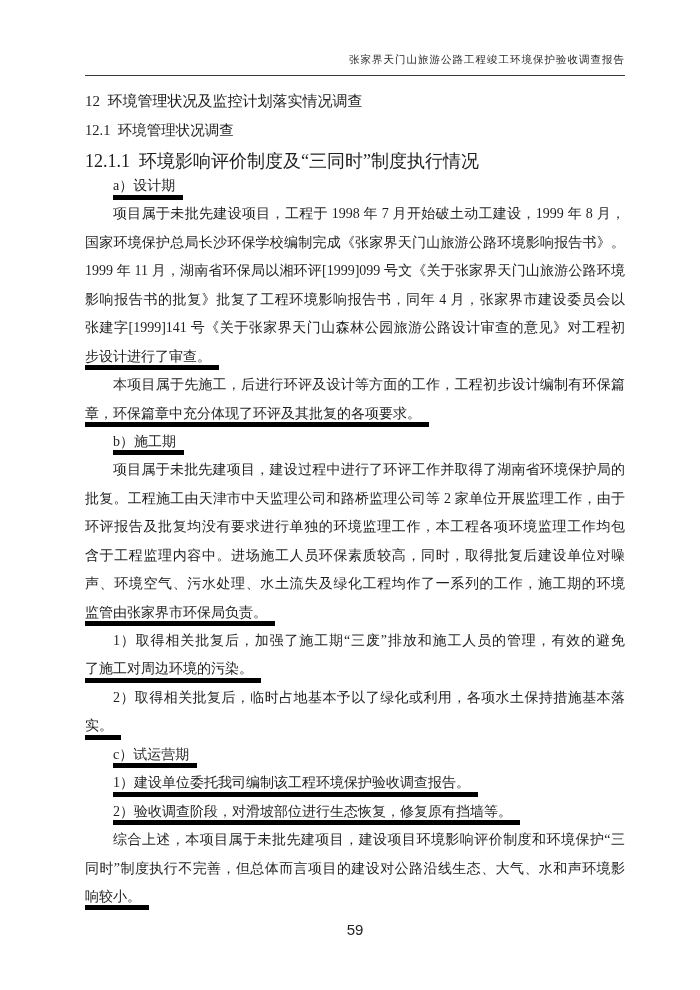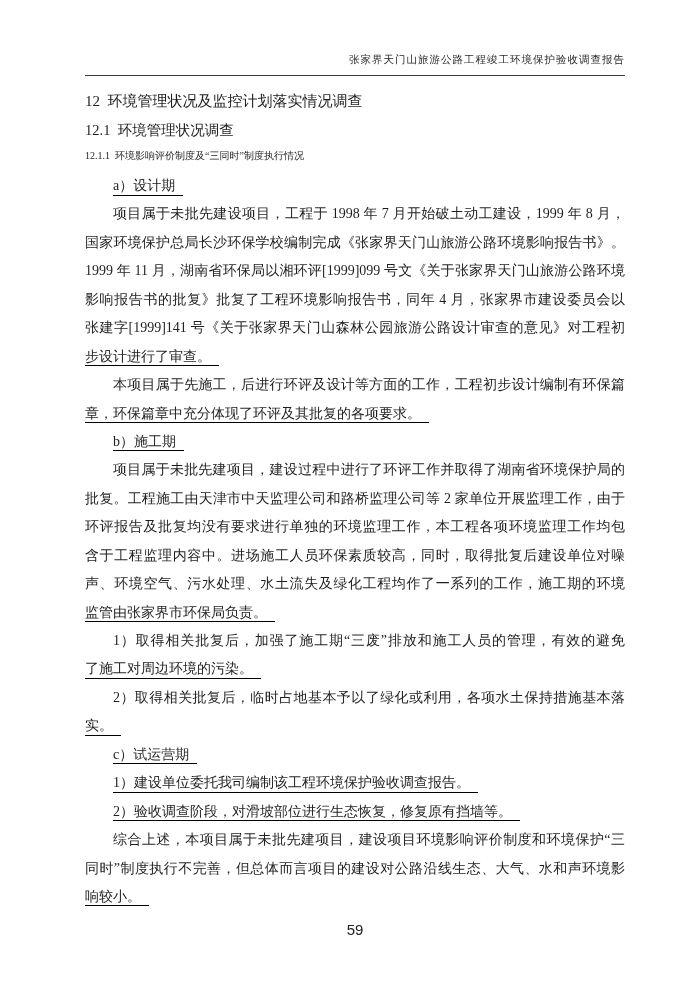--- a/index.html
+++ b/index.html
@@ -26,38 +26,38 @@
     position: absolute;
     left: 85px; width: 540px; top: 75px;
     border: none;
     border-top: 1.6px solid #3a3a3a;
     height: 0;
   }
 
   
   .h1 { top: 92px;  font-size: 15px;   font-weight: normal; white-space: pre; }
   .h2 { top: 121px; font-size: 14.5px; font-weight: normal; white-space: pre; }
-  .h3 { top: 149px; font-size: 10px;   font-weight: normal; white-space: pre; }
+  .h3 { top: 149px; font-size: 18px;   font-weight: normal; white-space: pre; }
 
   
   .doc-body { top: 172px; font-size: 14px; }
   .line {
     line-height: 28.45px;
     height: 28.45px;
     overflow: hidden;
     white-space: nowrap;
   }
   .line.indent { padding-left: 28px; }
   .line.full {
     white-space: normal;
     text-align: justify;
     text-align-last: justify;
   }
   .ul {
-    border-bottom: 1px solid #000000;
+    border-bottom: 5px solid #000000;
     padding-bottom: 1.5px;
   }
   .line.full .ul { display: block; }
   .line.end .ul { padding-right: 8px; }
 
   
   .doc-footer {
     top: 921px;
     text-align: center;
     font-size: 15px;

